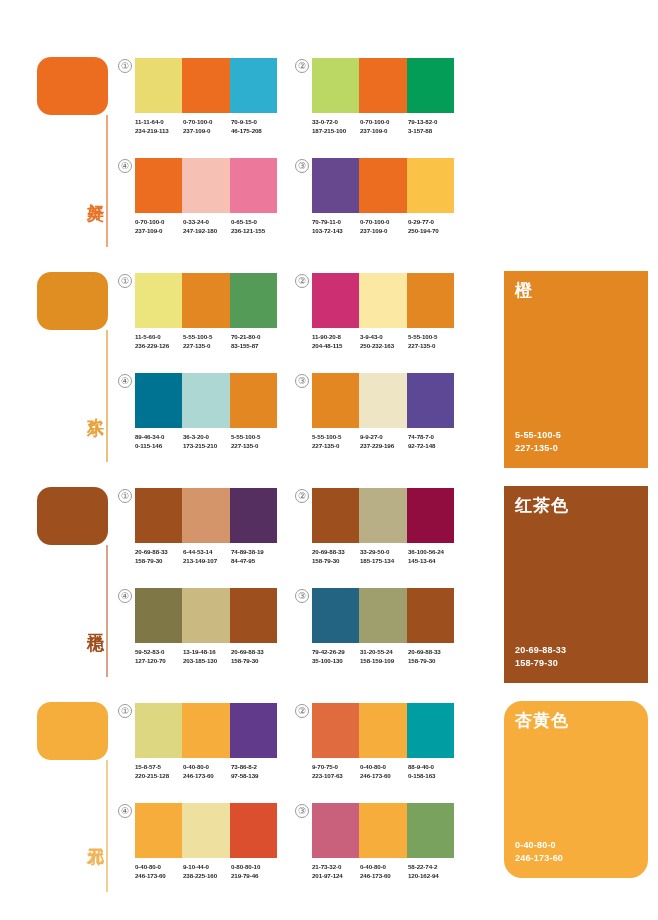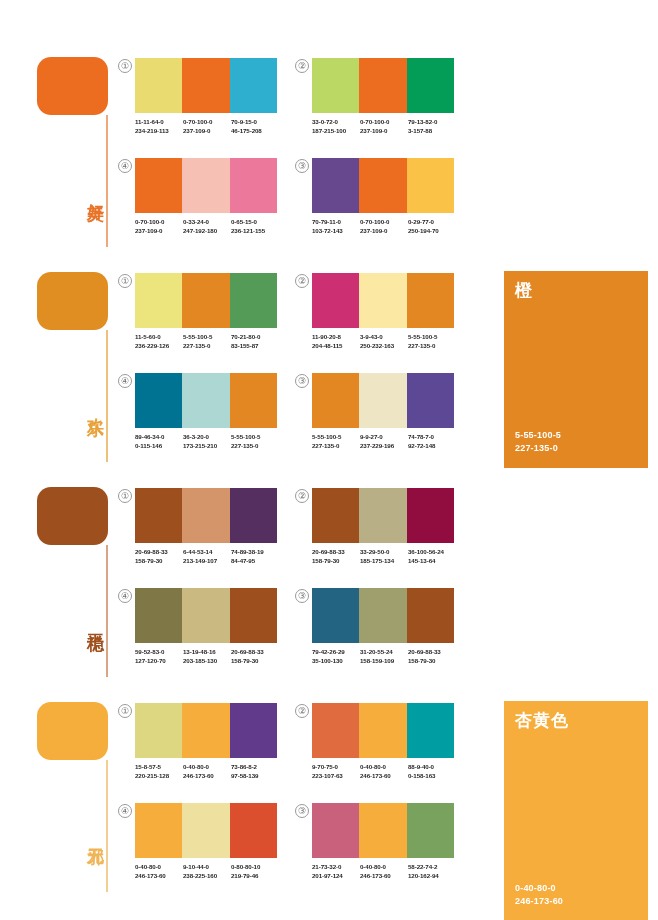--- a/index.html
+++ b/index.html
@@ -99,21 +99,21 @@
     font-family: "Liberation Sans", "DejaVu Sans", sans-serif;
     white-space: nowrap;
   }
 
   
   .bigcard {
     position: absolute;
     left: 504px; top: 16px;
     width: 144px; height: 197px;
   }
-  .sec-3 .bigcard { height: 220px; }
+  .sec-3 .bigcard { height: 177px; border-radius: 18px; }
   .bigcard .bc-name {
     position: absolute;
     left: 11px; top: 8px;
     color: #ffffff;
     font-family: "DejaVu Sans", "Liberation Sans", sans-serif;
     font-size: 17px;
     font-weight: 700;
     letter-spacing: 1px;
     white-space: nowrap;
   }
@@ -410,20 +410,27 @@
           <div class="code">
             <div>31-20-55-24</div>
             <div>158-159-109</div>
           </div>
           <div class="code">
             <div>20-69-88-33</div>
             <div>158-79-30</div>
           </div>
         </div>
       </div>
+      <div class="bigcard" style="background: rgb(158, 79, 30);">
+        <div class="bc-name">红茶色</div>
+        <div class="bc-codes">
+          <div>20-69-88-33</div>
+          <div>158-79-30</div>
+        </div>
+      </div>
     </div>
     <div class="section sec-3">
       <div class="keycol" style="background: rgb(245, 173, 60);"></div>
       <div class="stem" style="background: rgb(243, 206, 146);"></div>
       <div class="vlabel" style="color: rgb(240, 181, 87);">无邪</div>
       <div class="grp grp-c0 grp-r0">
         <div class="grp-num">①</div>
         <div class="swatches">
           <div class="sw" title="15-8-57-5 / 220-215-128" style="background: rgb(220, 215, 128);"></div>
           <div class="sw" title="0-40-80-0 / 246-173-60" style="background: rgb(246, 173, 60);"></div>

